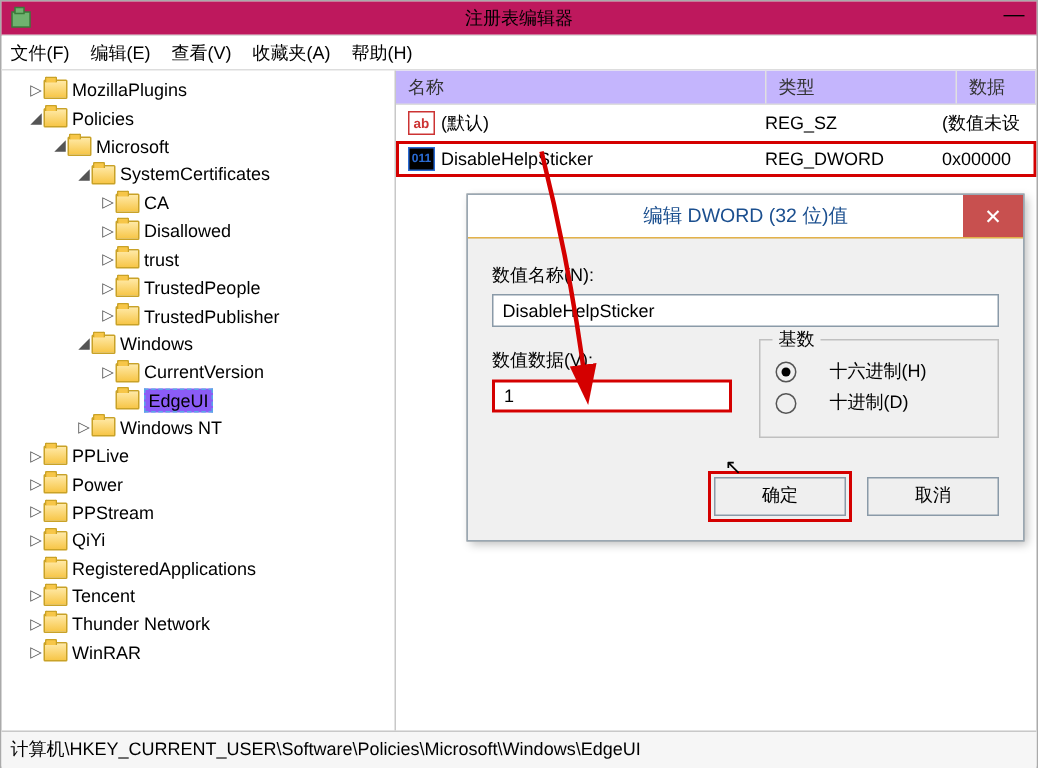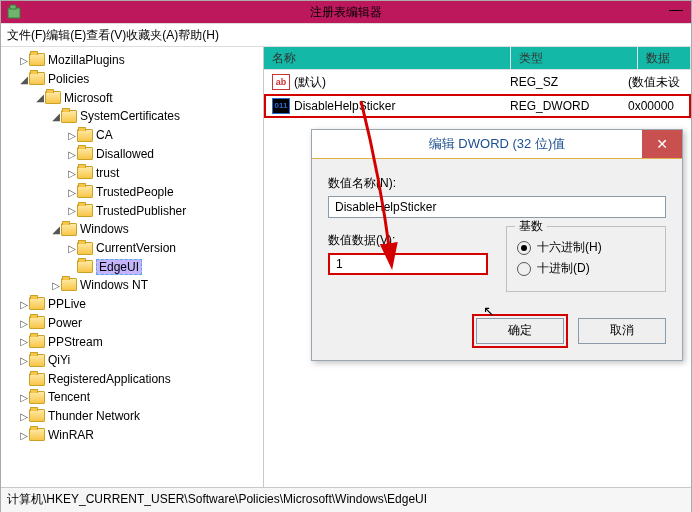--- a/index.html
+++ b/index.html
@@ -1,52 +1,52 @@
 <!DOCTYPE html>
 <html><head>
 <meta charset="utf-8">
 <style>
 html,body{margin:0;padding:0;font-family:"Microsoft YaHei","Segoe UI",sans-serif;font-size:12px;background:#fff;color:#000;width:692px;height:512px;overflow:hidden}
 .window{width:692px;height:512px;position:relative;border:1px solid #aaa;box-sizing:border-box}
 .titlebar{height:22px;background:#be185d;border-bottom:1px solid #ddd;display:flex;align-items:center;position:relative}
 .titlebar .icon{width:16px;height:16px;margin:0 6px}
 .titlebar .title{position:absolute;left:50%;transform:translateX(-50%);font-size:12px}
 .ctrl{position:absolute;right:8px;top:0;font-size:14px}
-.menubar{height:22px;display:flex;align-items:center;padding:0 6px;gap:0;border-bottom:1px solid #ddd}
+.menubar{height:22px;display:flex;align-items:center;padding:0 6px;gap:14px;border-bottom:1px solid #ddd}
 .menubar span{cursor:default}
 .main{display:flex;height:440px}
 .tree-pane{width:258px;border-right:1px solid #c8c8c8;overflow:auto;padding:4px 2px;position:relative}
 .tree ul{list-style:none;margin:0;padding:0 0 0 16px}
 .tree li{white-space:nowrap;line-height:18px;position:relative}
 .tree li .twisty{display:inline-block;width:10px;text-align:center;color:#555;vertical-align:middle;font-size:10px}
 .folder-icon{display:inline-block;width:14px;height:11px;background:linear-gradient(#ffe9a6,#f7c648);border:1px solid #c9a227;border-radius:1px;vertical-align:middle;margin:0 3px 2px 0;position:relative}
 .folder-icon:before{content:"";position:absolute;top:-3px;left:0;width:6px;height:3px;background:#f7c648;border:1px solid #c9a227;border-bottom:none;border-radius:1px 1px 0 0}
-.sel{background:#c4b5fd;border:1px dashed #5aa7e8;padding:0 2px}
+.sel{background:#8b5cf6;border:1px dashed #5aa7e8;padding:0 2px}
 .right-pane{flex:1;position:relative;overflow:hidden}
-.list-head{display:flex;height:22px;border-bottom:1px solid #ddd;background:#14b8a6}
+.list-head{display:flex;height:22px;border-bottom:1px solid #ddd;background:#c4b5fd}
 .list-head div{border-right:1px solid #e0e0e0;padding:3px 8px;color:#333}
 .col-name{width:230px}.col-type{width:110px}.col-data{flex:1}
 .row{display:flex;height:20px;align-items:center;border:2px solid transparent}
 .row .c-name{width:230px;padding-left:6px;display:flex;align-items:center;gap:4px}
 .row .c-type{width:110px;padding-left:8px}
 .row .c-data{flex:1;padding-left:8px}
 .ab-icon{display:inline-block;width:16px;height:14px;border:1px solid #c33;background:#fff;color:#c33;font:700 9px/14px sans-serif;text-align:center}
 .dw-icon{display:inline-block;width:16px;height:14px;border:1px solid #2a6bd4;background:#000000;color:#2a6bd4;font:700 8px/14px sans-serif;text-align:center}
 .row-hi{border:2px solid #d40000}
 .dialog{position:absolute;left:310px;top:128px;width:370px;border:1px solid #9aa7b2;background:#a3a3a3;box-shadow:2px 2px 6px rgba(0,0,0,.25)}
 .dlg-title{height:28px;background:#fff;display:flex;align-items:center;justify-content:center;position:relative;border-bottom:1px solid #e3b24a;color:#1b4f8f;font-size:13px}
 .dlg-close{position:absolute;right:0;top:0;width:40px;height:28px;background:#c8504f;color:#fff;text-align:center;line-height:28px;font-size:14px}
 .dlg-body{background:#f0f0f0;padding:14px 16px 16px;font-size:12px}
 .field-lbl{margin:2px 0 4px}
 .txt{width:100%;height:22px;border:1px solid #8a9aa8;background:#fff;padding:2px 6px;box-sizing:border-box;font:12px sans-serif}
 .val-row{display:flex;gap:18px;margin-top:12px}
 .val-col{flex:1}
 .grp{border:1px solid #c0c0c0;padding:8px 10px 10px;margin-top:-4px;position:relative}
 .grp .legend{position:absolute;top:-9px;left:8px;background:#f0f0f0;padding:0 4px;font-size:12px}
-.radio{display:flex;align-items:center;gap:6px;margin:4px 0}
+.radio{display:flex;align-items:center;gap:22px;margin:4px 0}
 .radio .dot{width:12px;height:12px;border:1px solid #555;border-radius:50%;display:inline-flex;align-items:center;justify-content:center}
 .radio .dot.filled:after{content:"";width:6px;height:6px;background:#000;border-radius:50%}
 .btns{display:flex;justify-content:flex-end;gap:14px;margin-top:26px}
 .btn{width:86px;height:24px;border:1px solid #8a9aa8;background:#efefef;text-align:center;line-height:22px}
 .btn-hi{outline:2px solid #d40000;outline-offset:2px}
 .statusbar{height:22px;border-top:1px solid #c8c8c8;padding:3px 6px;background:#f6f6f6}
 .hi-val{border:2px solid #d40000!important}
 svg.arrow{position:absolute;left:260px;top:60px;width:180px;height:260px;pointer-events:none}
 .cursor-icon{position:absolute;left:482px;top:302px;font-size:14px;color:#000}
 </style>

